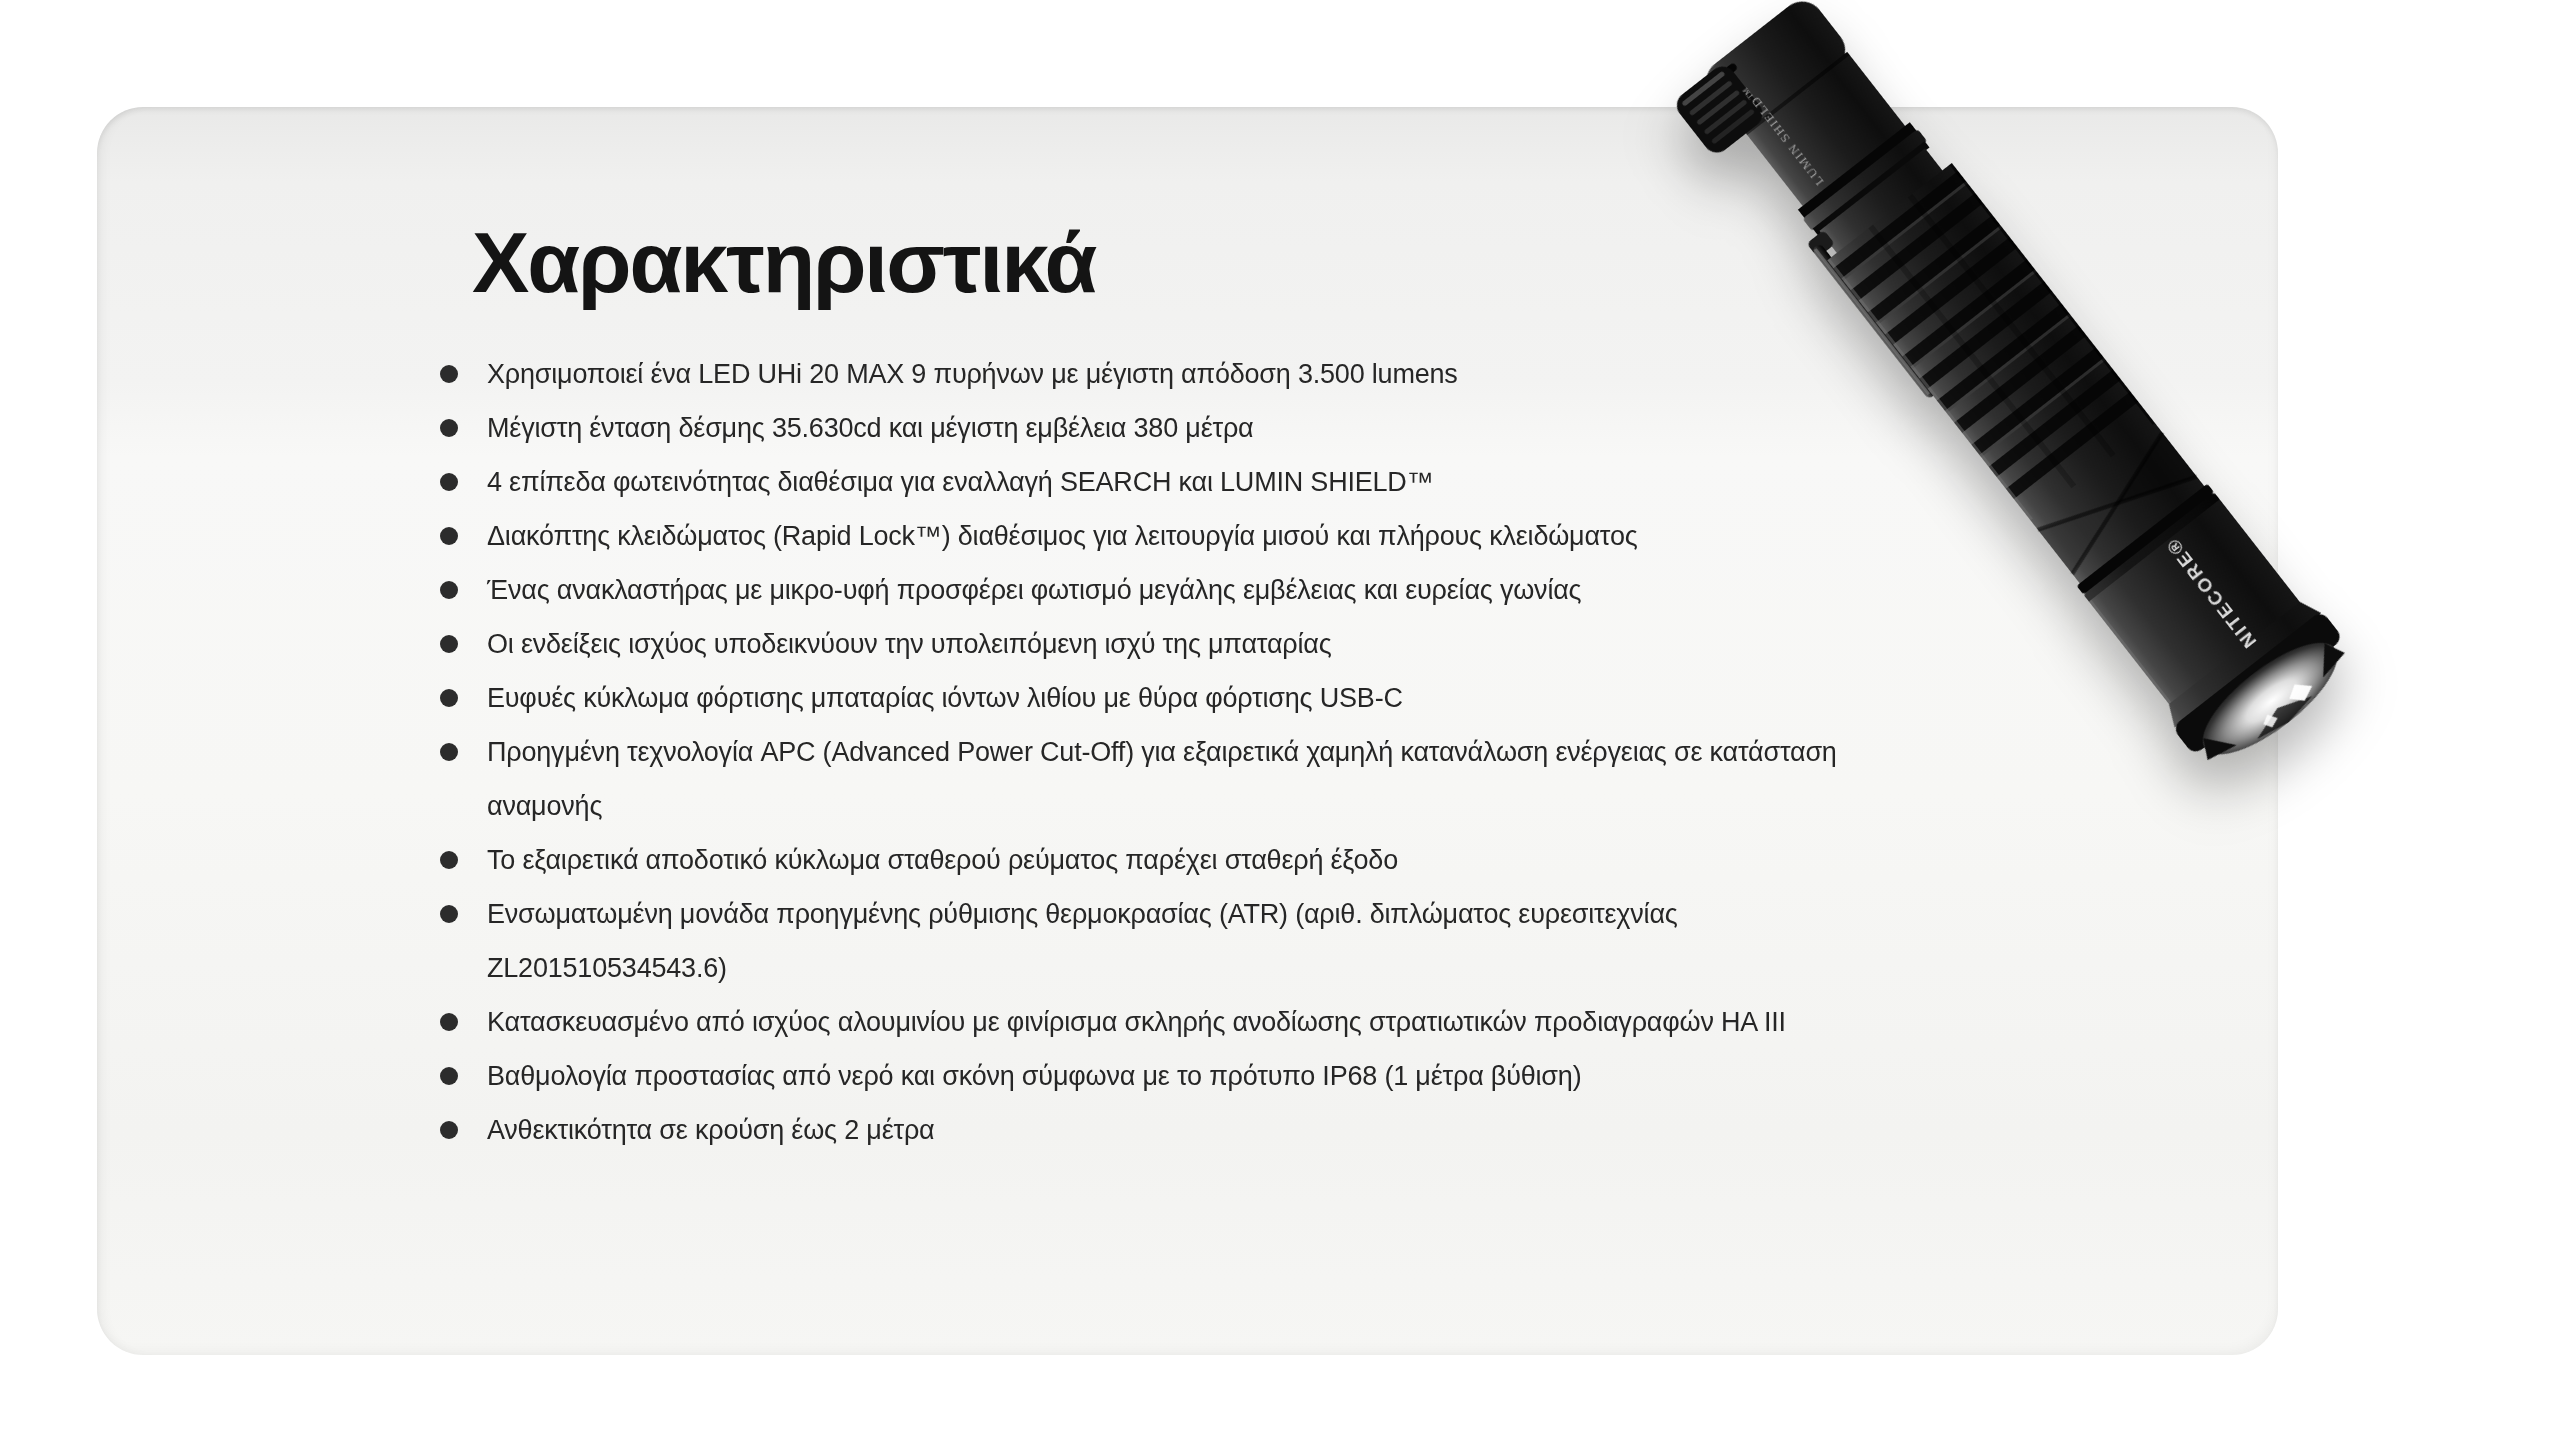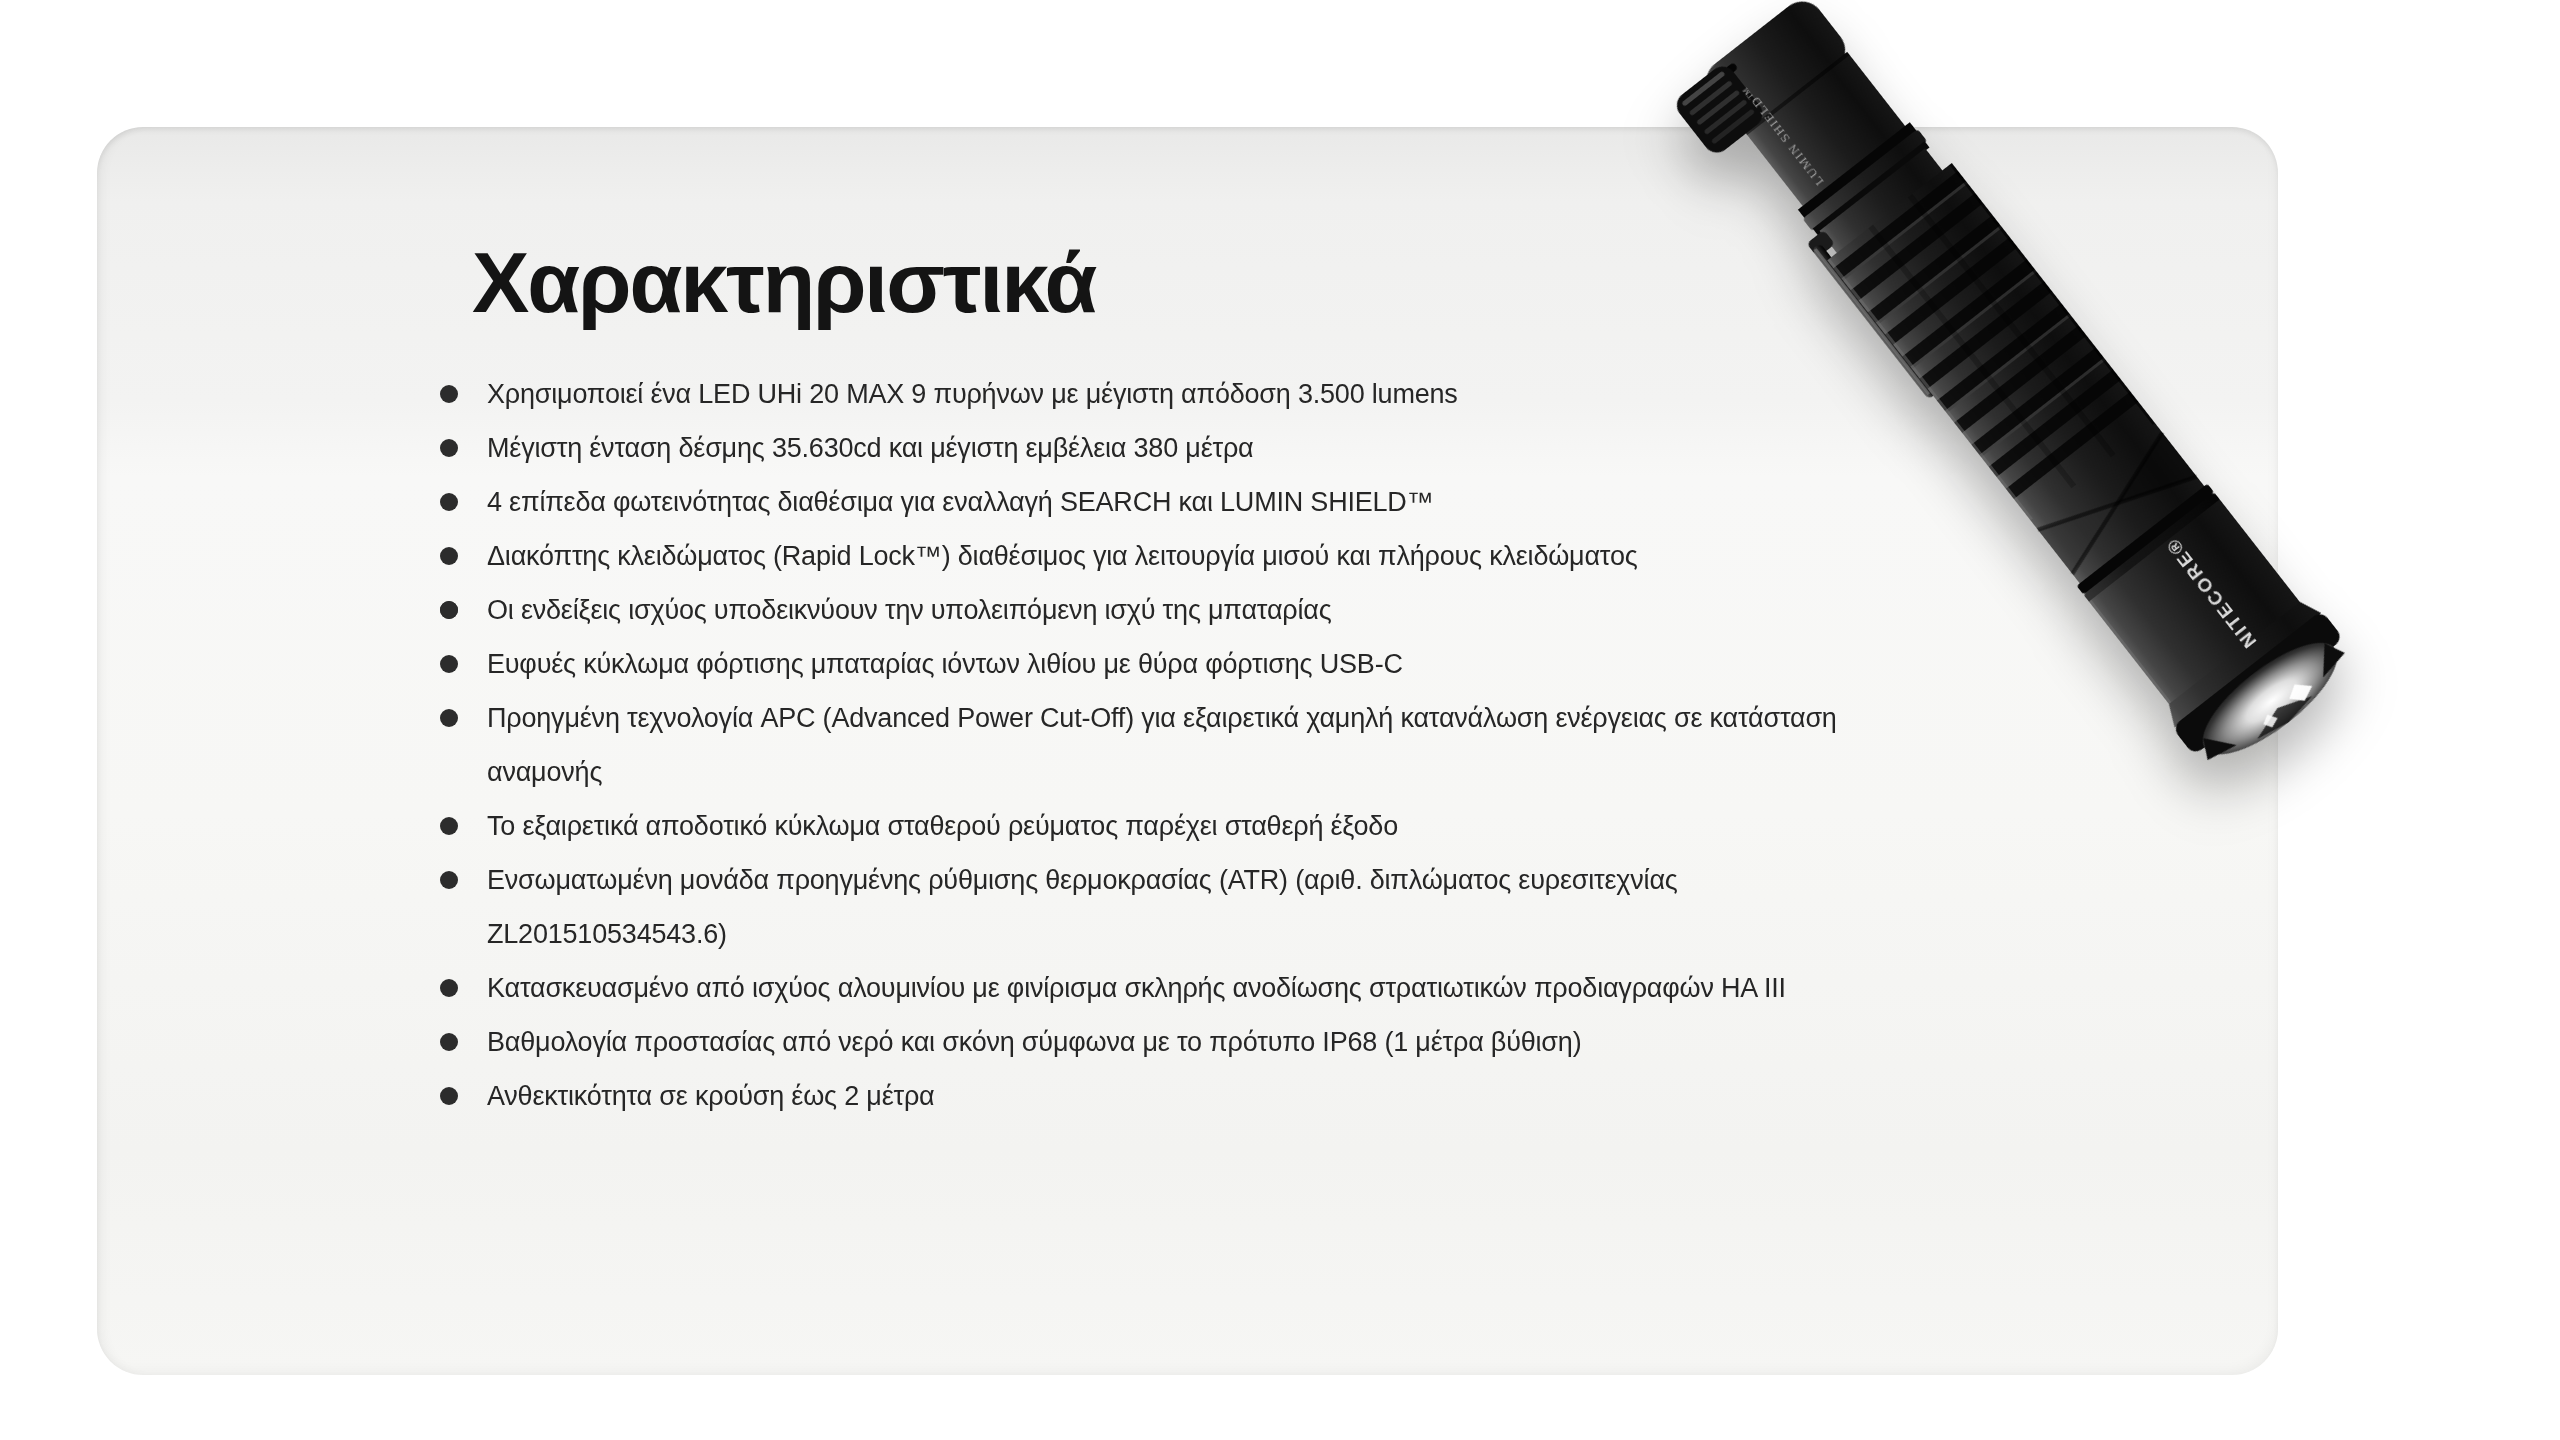--- a/index.html
+++ b/index.html
@@ -13,21 +13,20 @@
     position:absolute;left:97px;top:107px;width:2181px;height:1248px;
     border-radius:46px;
     background:linear-gradient(180deg,
       #e9e9e8 0%,#f0f0ef 6%,#f3f3f2 22%,
       #f8f8f7 28%,#f7f7f5 55%,#f3f3f1 82%,#f6f6f4 100%);
     box-shadow:
       inset 0 4px 6px -2px rgba(0,0,0,0.10),
       inset 10px 0 14px -8px rgba(0,0,0,0.07),
       inset -6px -8px 16px -8px rgba(0,0,0,0.06);
     z-index:1;
-    margin-top:20px;
   }
   .title{
     position:absolute;left:375px;top:110px;margin:0;
     font-size:86px;line-height:1.05;font-weight:700;
     letter-spacing:-2px;color:#141414;
   }
   ul.features{
     position:absolute;left:390px;top:240px;margin:0;padding:0;
     list-style:none;
     font-size:27px;line-height:54px;letter-spacing:-0.2px;
@@ -49,21 +48,21 @@
 </head>
 <body>
 
 <div class="card">
   <h1 class="title">Χαρακτηριστικά</h1>
   <ul class="features">
       <li><span class="dot"></span><span>Χρησιμοποιεί ένα LED UHi 20 MAX 9 πυρήνων με μέγιστη απόδοση 3.500 lumens</span></li>
       <li><span class="dot"></span><span>Μέγιστη ένταση δέσμης 35.630cd και μέγιστη εμβέλεια 380 μέτρα</span></li>
       <li><span class="dot"></span><span>4 επίπεδα φωτεινότητας διαθέσιμα για εναλλαγή SEARCH και LUMIN SHIELD™</span></li>
       <li><span class="dot"></span><span>Διακόπτης κλειδώματος (Rapid Lock™) διαθέσιμος για λειτουργία μισού και πλήρους κλειδώματος</span></li>
-      <li><span class="dot"></span></li>
+      <li><span class="dot"></span><span>Ένας ανακλαστήρας με μικρο-υφή προσφέρει φωτισμό μεγάλης εμβέλειας και ευρείας γωνίας</span></li>
       <li><span class="dot"></span><span>Οι ενδείξεις ισχύος υποδεικνύουν την υπολειπόμενη ισχύ της μπαταρίας</span></li>
       <li><span class="dot"></span><span>Ευφυές κύκλωμα φόρτισης μπαταρίας ιόντων λιθίου με θύρα φόρτισης USB-C</span></li>
       <li><span class="dot"></span><span>Προηγμένη τεχνολογία APC (Advanced Power Cut-Off) για εξαιρετικά χαμηλή κατανάλωση ενέργειας σε κατάσταση<br>αναμονής</span></li>
       <li><span class="dot"></span><span>Το εξαιρετικά αποδοτικό κύκλωμα σταθερού ρεύματος παρέχει σταθερή έξοδο</span></li>
       <li><span class="dot"></span><span>Ενσωματωμένη μονάδα προηγμένης ρύθμισης θερμοκρασίας (ATR) (αριθ. διπλώματος ευρεσιτεχνίας<br>ZL201510534543.6)</span></li>
       <li><span class="dot"></span><span>Κατασκευασμένο από ισχύος αλουμινίου με φινίρισμα σκληρής ανοδίωσης στρατιωτικών προδιαγραφών HA III</span></li>
       <li><span class="dot"></span><span>Βαθμολογία προστασίας από νερό και σκόνη σύμφωνα με το πρότυπο IP68 (1 μέτρα βύθιση)</span></li>
       <li><span class="dot"></span><span>Ανθεκτικότητα σε κρούση έως 2 μέτρα</span></li>
     </ul>
 </div>

